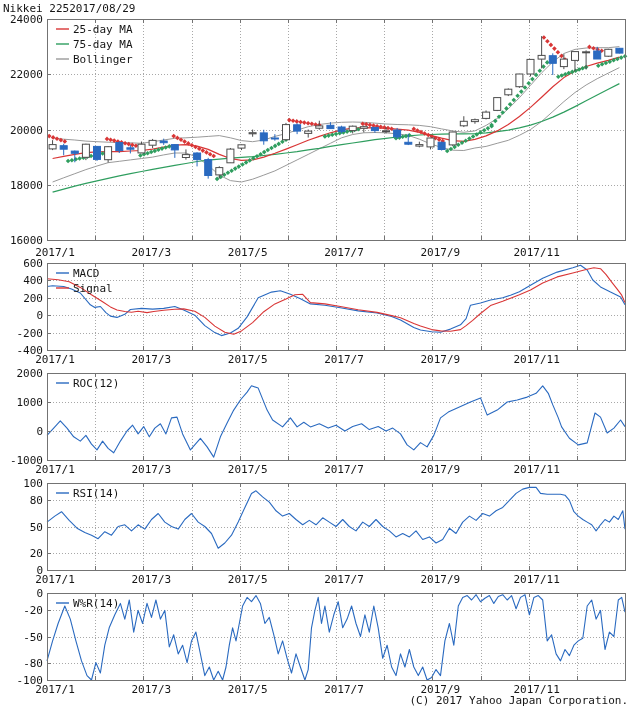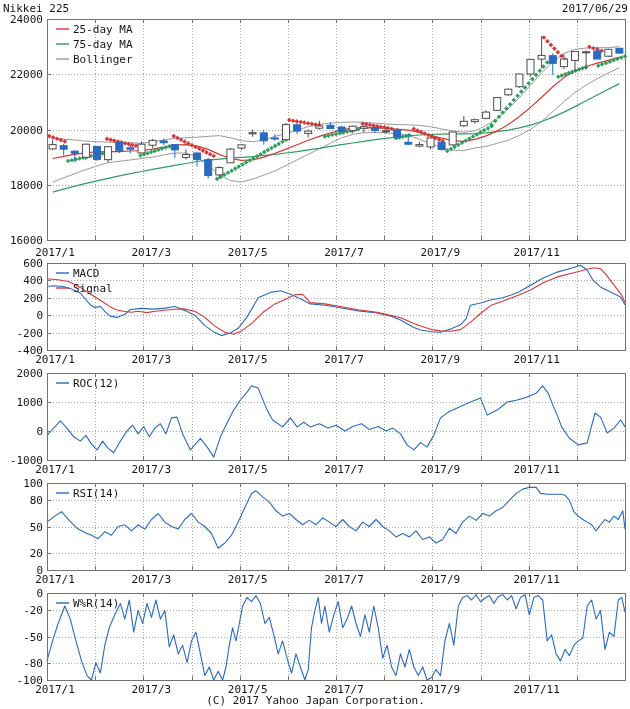--- a/index.html
+++ b/index.html
@@ -1,19 +1,19 @@
 <!DOCTYPE html>
 <html><head>
 <meta charset="utf-8">
 <style>
   html,body{margin:0;padding:0;background:#fff}
   .wrap{position:relative;width:630px;height:709px;background:#fff;overflow:hidden;
         font-family:"DejaVu Sans Mono",monospace;font-size:11px;color:#151515}
-  .hdr{position:absolute;top:2px;left:3px;right:2px;display:flex;justify-content:space-between}
-  .ftr{position:absolute;top:694px;left:3px;right:2px;display:flex;justify-content:center}
+  .hdr{position:absolute;top:2px;left:3px;right:2px;display:flex;justify-content:flex-start}
+  .ftr{position:absolute;top:694px;left:3px;right:2px;display:flex;justify-content:flex-end}
   svg{position:absolute;top:0;left:0}
   svg text{font-family:"DejaVu Sans Mono",monospace;font-size:11px;fill:#151515}
 </style>
 </head>
 <body>
 
 <div class="wrap">
   <svg id="cv" width="630" height="709" viewBox="0 0 630 709">
       <g>
         <line x1="95.66666666666666" y1="19" x2="95.66666666666666" y2="240" stroke="#a8a8a8" stroke-width="1" stroke-dasharray="1 2" shape-rendering="crispEdges"></line>
@@ -579,18 +579,18 @@
         <text x="247.66666666666666" y="693" text-anchor="middle">2017/5</text>
         <text x="344" y="693" text-anchor="middle">2017/7</text>
         <text x="440.3333333333333" y="693" text-anchor="middle">2017/9</text>
         <text x="536.6666666666667" y="693" text-anchor="middle">2017/11</text>
         <line x1="56" y1="603" x2="69" y2="603" stroke="#2a6ac0" stroke-width="1.4"></line>
         <text x="73" y="607">W%R(14)</text>
       </g>
     </svg>
   <div class="hdr">
     <span>Nikkei 225</span>
-    <span>2017/06/29</span>
+    <span>2017/08/29</span>
   </div>
   <div class="ftr">
     <span>(C) 2017 Yahoo Japan Corporation.</span>
   </div>
 </div>
 
 </body></html>

